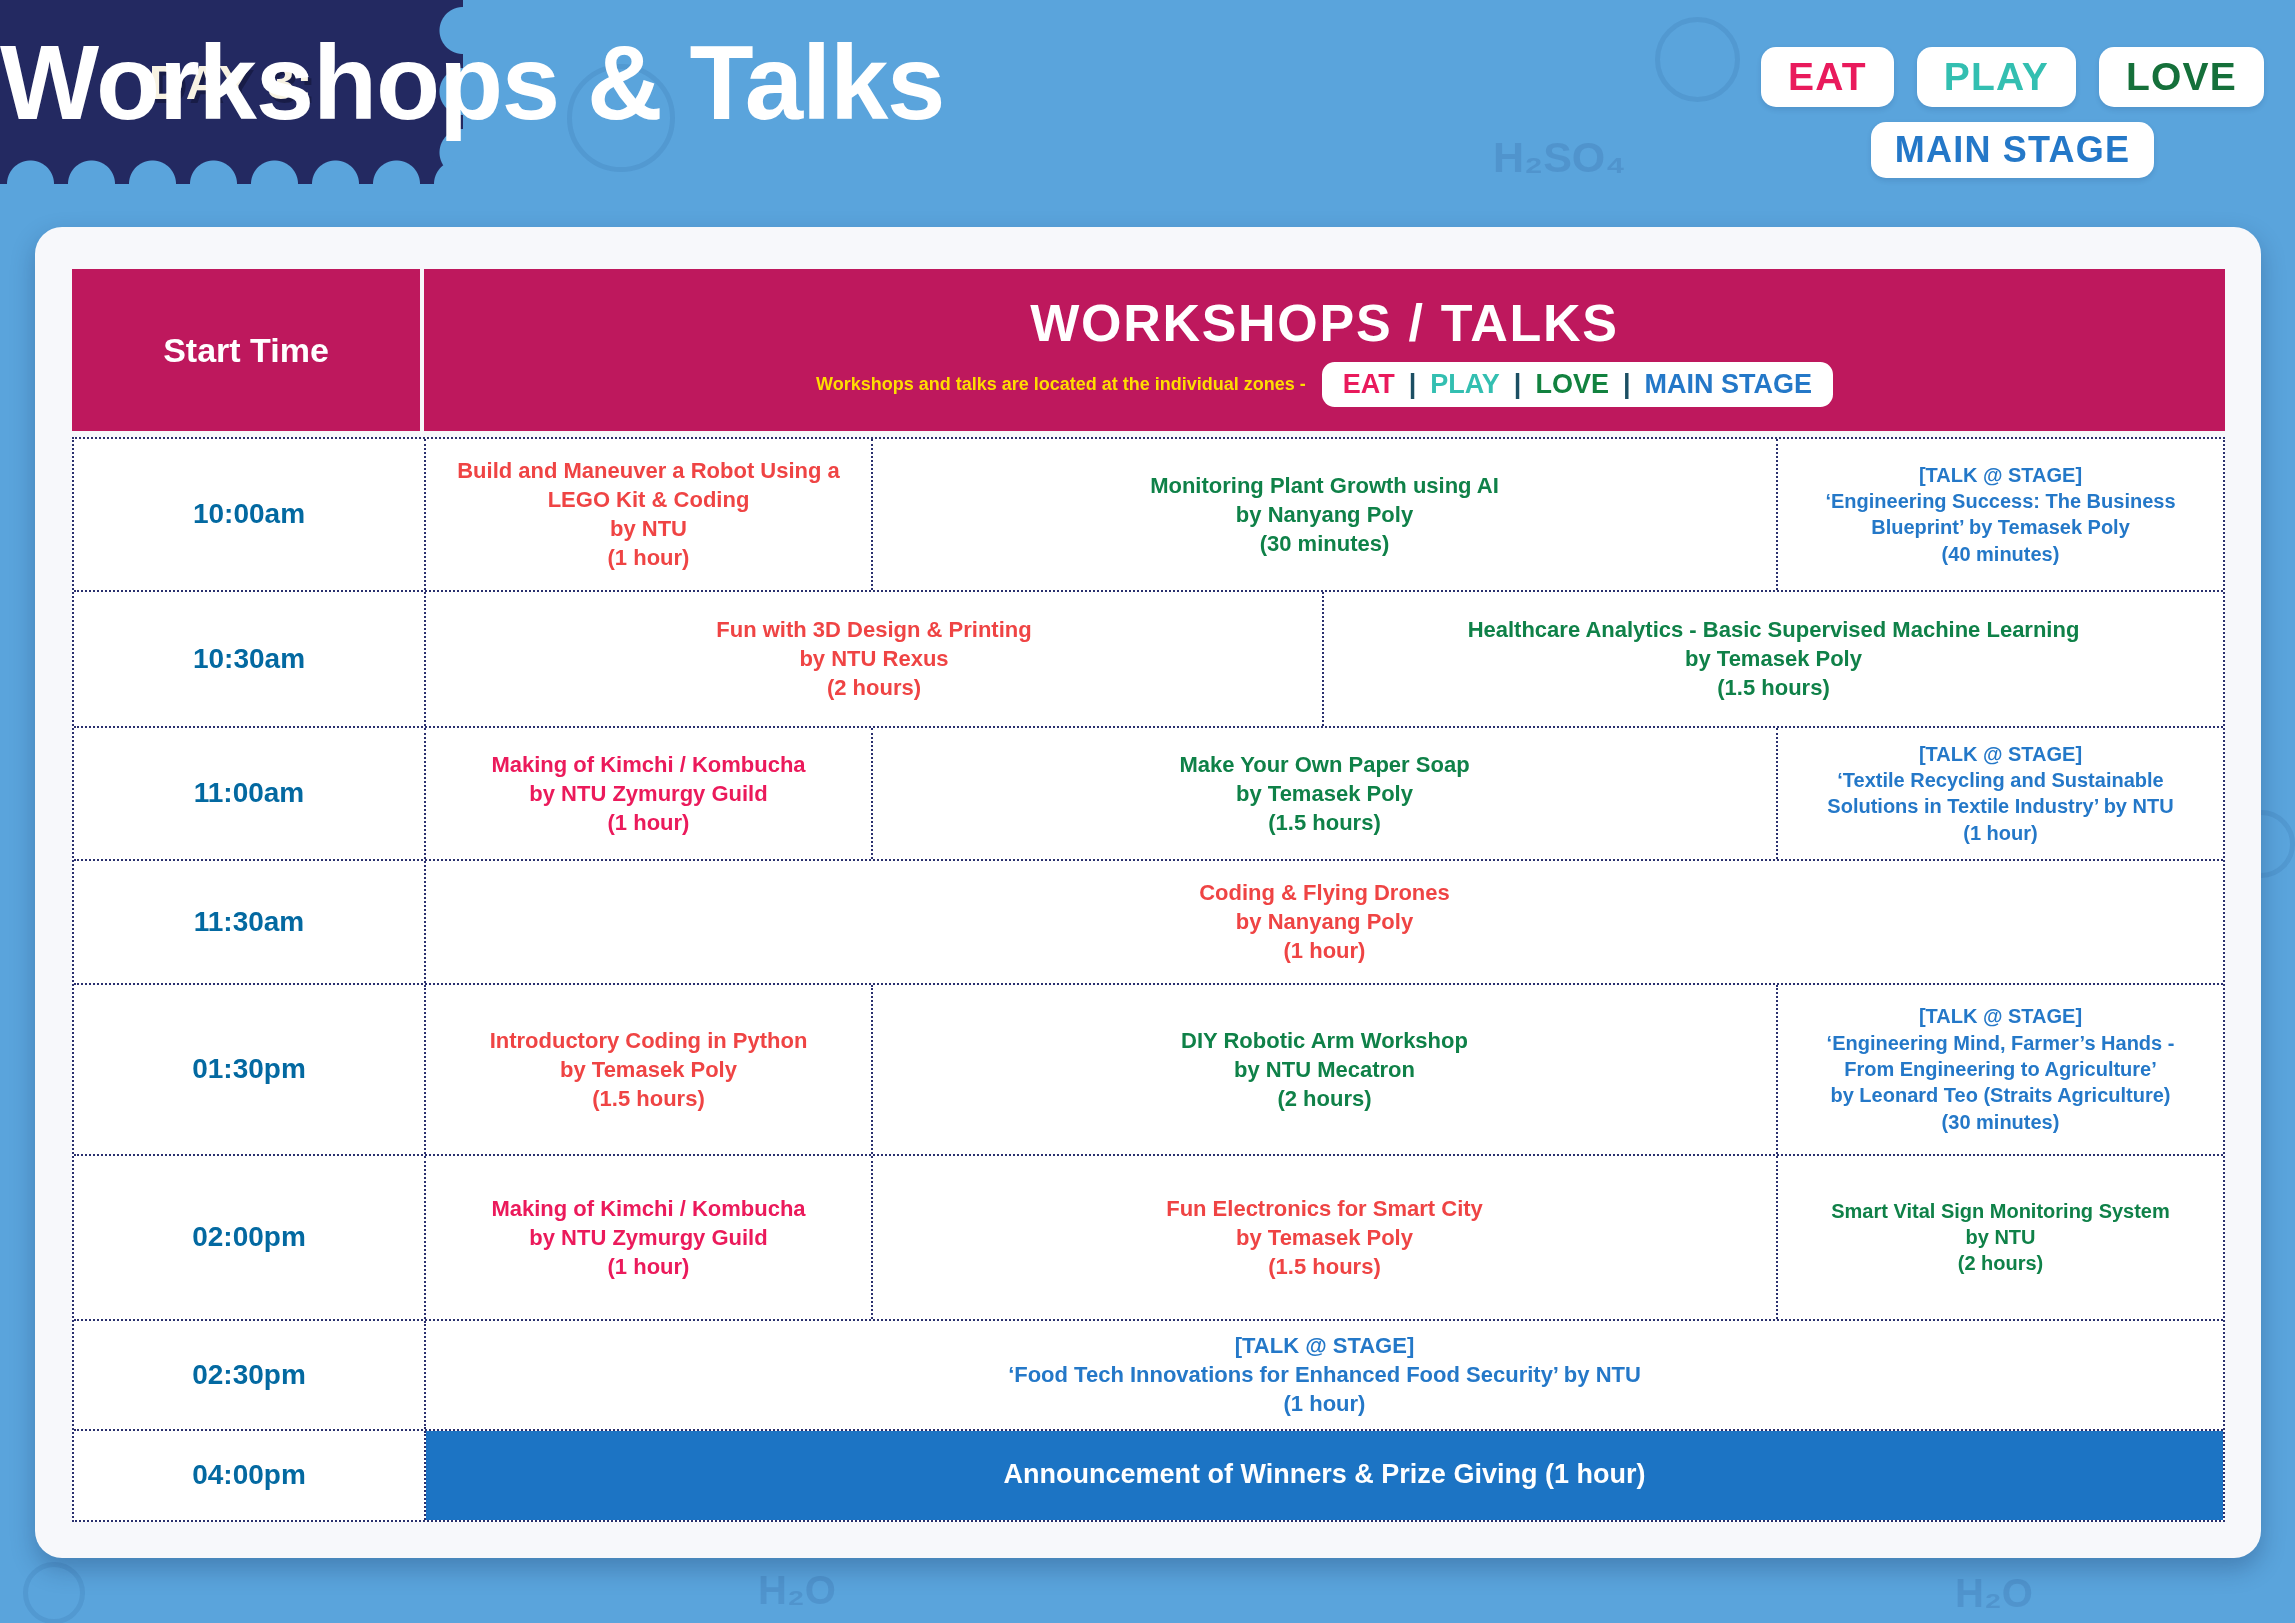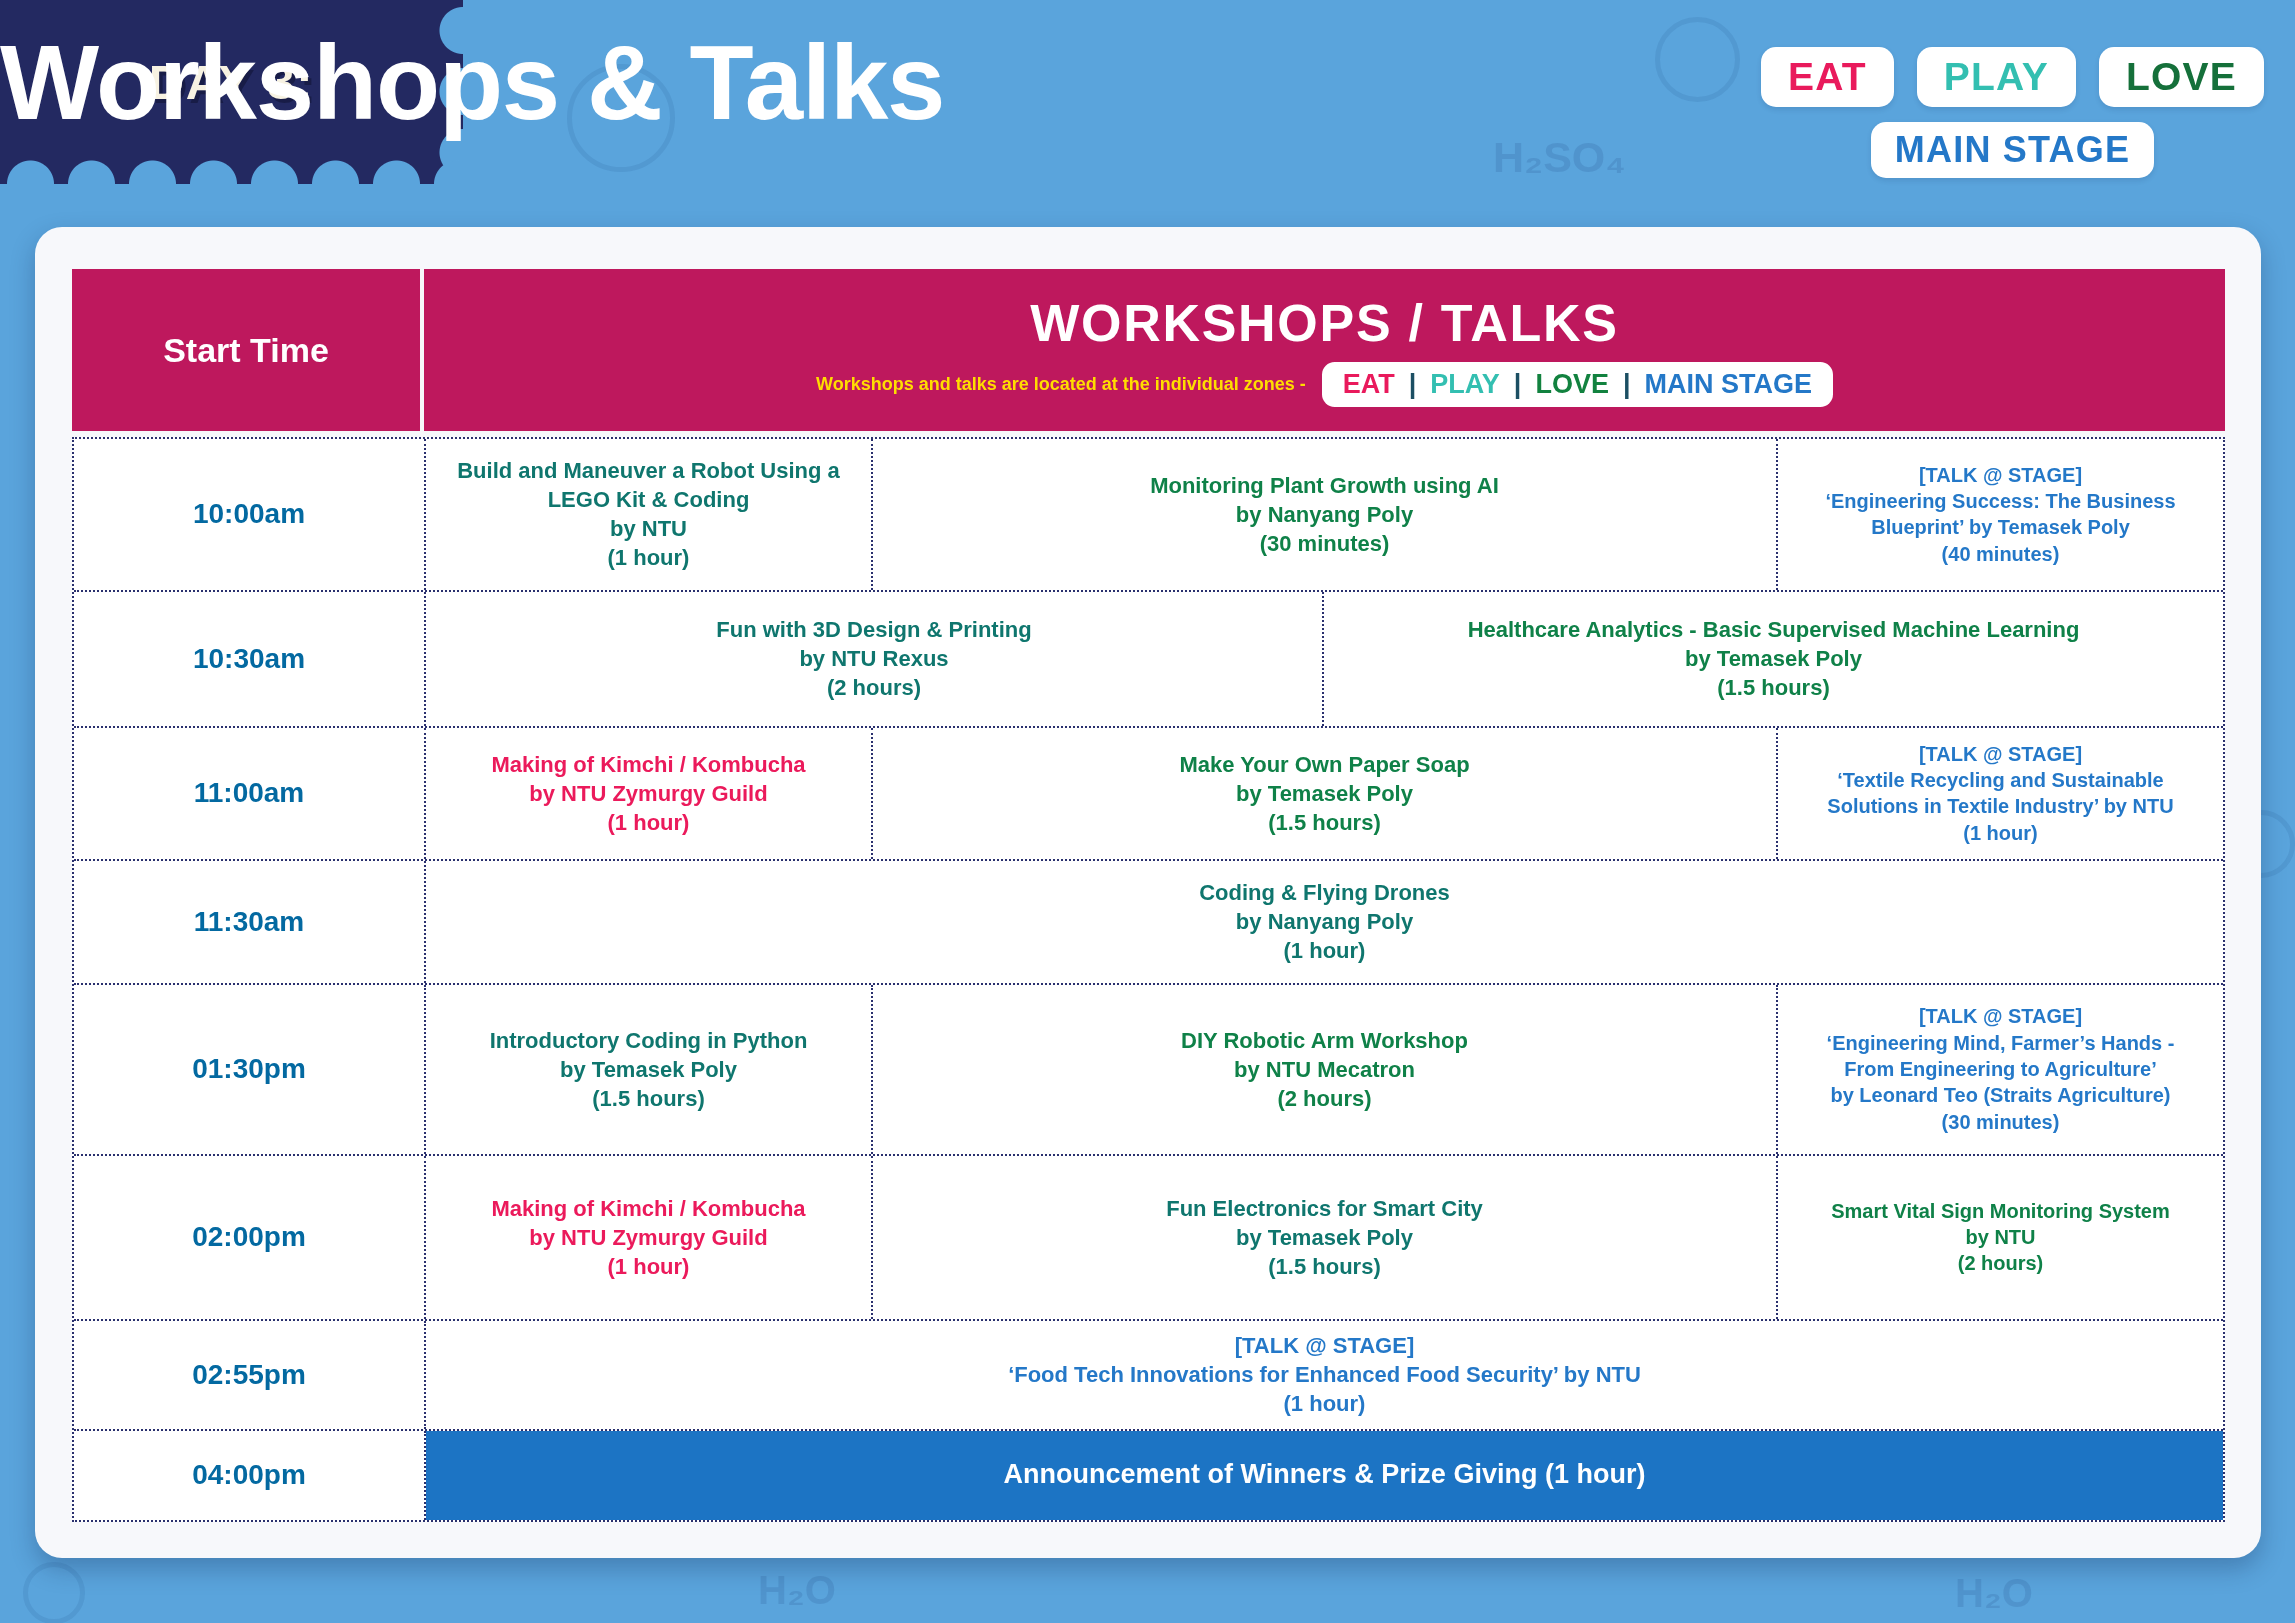--- a/index.html
+++ b/index.html
@@ -62,21 +62,21 @@
   .r1{height:153px;} .r2{height:136px;} .r3{height:133px;} .r4{height:124px;}
   .r5{height:171px;} .r6{height:165px;} .r7{height:110px;} .r8{height:89px;}
   .time{flex:0 0 352px;border-right:2.9px dotted #2A306E;display:flex;align-items:center;
         justify-content:center;font-size:28px;font-weight:800;color:#0369a1;background:#fff;box-sizing:border-box;}
   .cell{display:flex;flex-direction:column;align-items:center;justify-content:center;text-align:center;
         font-weight:700;font-size:22px;line-height:1.32;padding:7px 11.6px;background:#fff;
         border-right:2.9px dotted #2A306E;box-sizing:border-box;}
   .cell:last-child{border-right:none;}
   .w-a{flex:0 0 447px;} .w-b{flex:0 0 905px;} .w-half{flex:0 0 898px;} .w-fill{flex:1 1 auto;}
   .fs35{font-size:20px;}
-  .t{color:#0f766e;} .g{color:#0F8148;} .p{color:#EB1A5B;} .b{color:#2478C8;}
+  .t{color:#ef4444;} .g{color:#0F8148;} .p{color:#EB1A5B;} .b{color:#2478C8;}
   .announce{background:#1C74C4;color:#ffffff;font-size:27px;font-weight:700;}
   .ln{display:block;}
 </style>
 </head>
 <body>
 
 <div class="page">
 
   <span class="ring" style="left:567px;top:64px;width:98px;height:98px;"></span>
   <span class="ring" style="left:1655px;top:17.4px;width:75px;height:75px;"></span>
@@ -225,21 +225,21 @@
             <span class="ln">(1.5 hours)</span>
           </div>
           <div class="cell w-fill g fs35">
             <span class="ln">Smart Vital Sign Monitoring System</span>
             <span class="ln">by NTU</span>
             <span class="ln">(2 hours)</span>
           </div>
         </div>
 
         <div class="row r7">
-          <div class="time">02:55pm</div>
+          <div class="time">02:30pm</div>
           <div class="cell w-fill b">
             <span class="ln">[TALK @ STAGE]</span>
             <span class="ln">‘Food Tech Innovations for Enhanced Food Security’ by NTU</span>
             <span class="ln">(1 hour)</span>
           </div>
         </div>
 
         <div class="row r8">
           <div class="time">04:00pm</div>
           <div class="cell w-fill announce">

